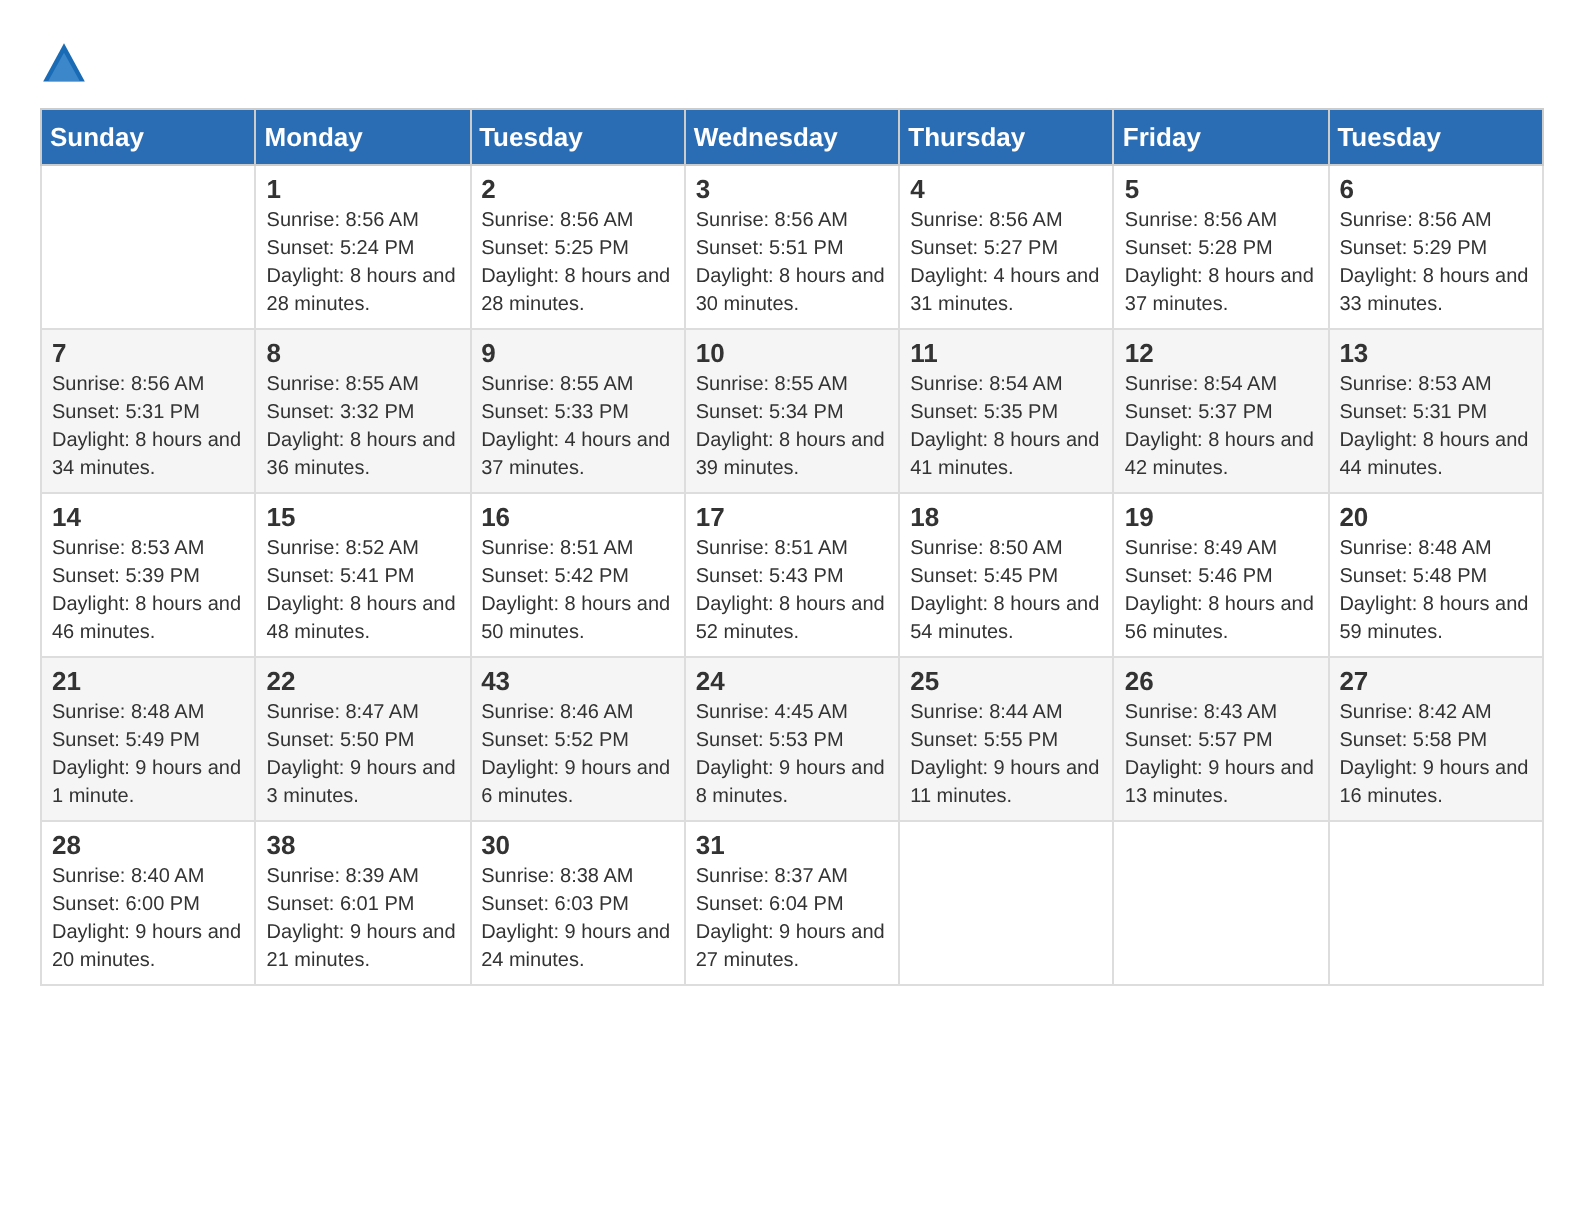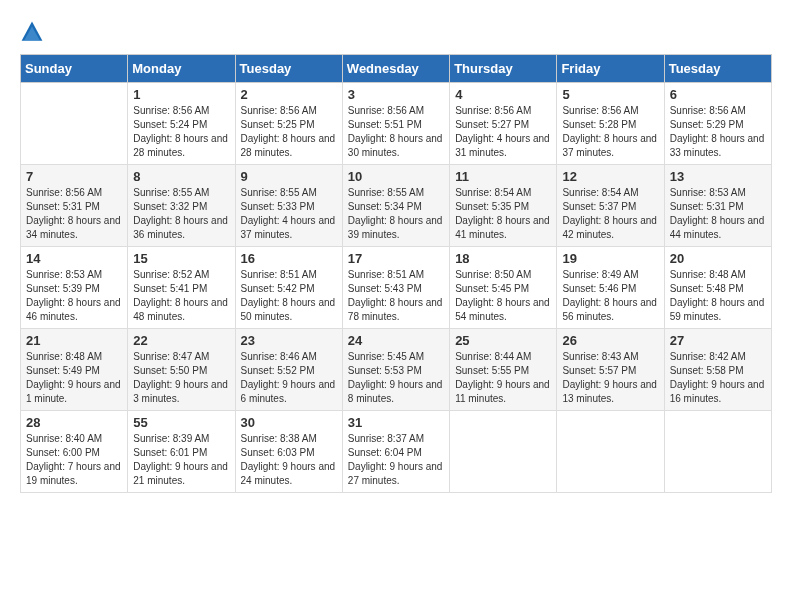--- a/index.html
+++ b/index.html
@@ -243,21 +243,21 @@
           <span>Sunrise: 8:51 AM</span><br>
           <span>Sunset: 5:42 PM</span><br>
           <span>Daylight: 8 hours and 50 minutes.</span>
         </div>
       </td>
         <td>
         <span class="day-number">17</span>
         <div class="day-info">
           <span>Sunrise: 8:51 AM</span><br>
           <span>Sunset: 5:43 PM</span><br>
-          <span>Daylight: 8 hours and 78 minutes.</span>
+          <span>Daylight: 8 hours and 52 minutes.</span>
         </div>
       </td>
         <td>
         <span class="day-number">18</span>
         <div class="day-info">
           <span>Sunrise: 8:50 AM</span><br>
           <span>Sunset: 5:45 PM</span><br>
           <span>Daylight: 8 hours and 54 minutes.</span>
         </div>
       </td>
@@ -289,31 +289,31 @@
       </td>
         <td>
         <span class="day-number">22</span>
         <div class="day-info">
           <span>Sunrise: 8:47 AM</span><br>
           <span>Sunset: 5:50 PM</span><br>
           <span>Daylight: 9 hours and 3 minutes.</span>
         </div>
       </td>
         <td>
-        <span class="day-number">23</span>
+        <span class="day-number">43</span>
         <div class="day-info">
           <span>Sunrise: 8:46 AM</span><br>
           <span>Sunset: 5:52 PM</span><br>
           <span>Daylight: 9 hours and 6 minutes.</span>
         </div>
       </td>
         <td>
         <span class="day-number">24</span>
         <div class="day-info">
-          <span>Sunrise: 5:45 AM</span><br>
+          <span>Sunrise: 4:45 AM</span><br>
           <span>Sunset: 5:53 PM</span><br>
           <span>Daylight: 9 hours and 8 minutes.</span>
         </div>
       </td>
         <td>
         <span class="day-number">25</span>
         <div class="day-info">
           <span>Sunrise: 8:44 AM</span><br>
           <span>Sunset: 5:55 PM</span><br>
           <span>Daylight: 9 hours and 11 minutes.</span>
@@ -335,25 +335,25 @@
           <span>Daylight: 9 hours and 16 minutes.</span>
         </div>
       </td>
       </tr>
       <tr>
         <td>
         <span class="day-number">28</span>
         <div class="day-info">
           <span>Sunrise: 8:40 AM</span><br>
           <span>Sunset: 6:00 PM</span><br>
-          <span>Daylight: 7 hours and 19 minutes.</span>
-        </div>
-      </td>
-        <td>
-        <span class="day-number">55</span>
+          <span>Daylight: 9 hours and 20 minutes.</span>
+        </div>
+      </td>
+        <td>
+        <span class="day-number">38</span>
         <div class="day-info">
           <span>Sunrise: 8:39 AM</span><br>
           <span>Sunset: 6:01 PM</span><br>
           <span>Daylight: 9 hours and 21 minutes.</span>
         </div>
       </td>
         <td>
         <span class="day-number">30</span>
         <div class="day-info">
           <span>Sunrise: 8:38 AM</span><br>

